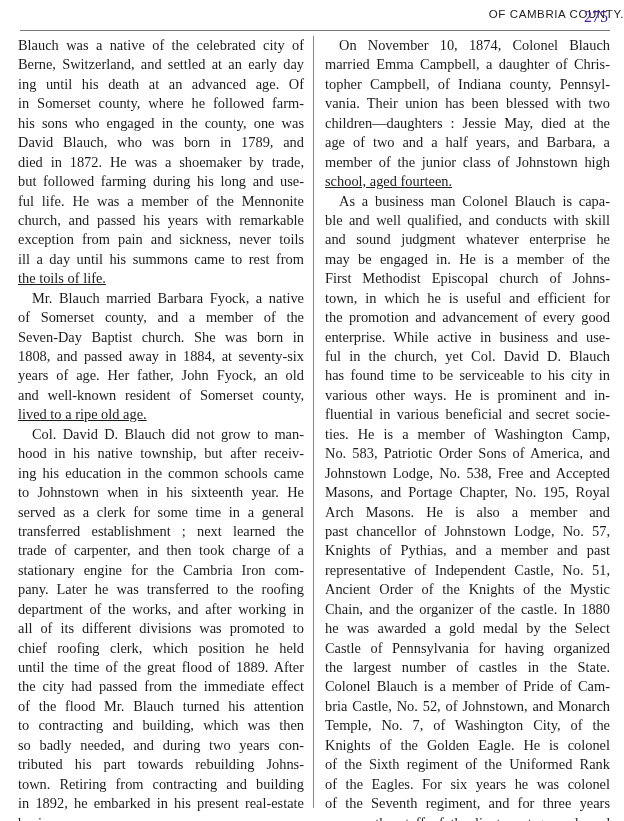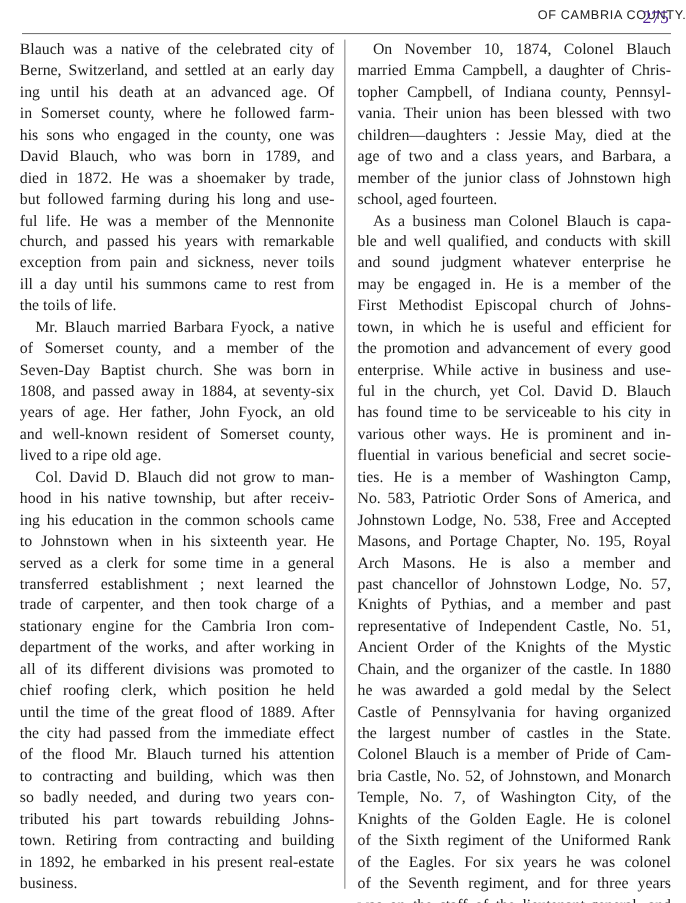--- a/index.html
+++ b/index.html
@@ -78,20 +78,21 @@
     .line {
       display: block;
       white-space: nowrap;
       text-align: justify;
       text-align-last: justify;
       height: 19.45px;
       overflow: visible;
     }
     .line.last {
       text-align-last: left;
+      text-decoration: underline;
     }
     .line.indent {
       padding-left: 14px;
     }
   </style>
 </head>
 <body>
 
 <div class="page">
   <div class="running-head">
@@ -123,40 +124,41 @@
       <span class="line">and well-known resident of Somerset county,</span>
       <span class="line last">lived to a ripe old age.</span>
       <span class="line indent">Col. David D. Blauch did not grow to man-</span>
       <span class="line">hood in his native township, but after receiv-</span>
       <span class="line">ing his education in the common schools came</span>
       <span class="line">to Johnstown when in his sixteenth year. He</span>
       <span class="line">served as a clerk for some time in a general</span>
       <span class="line">transferred establishment ; next learned the</span>
       <span class="line">trade of carpenter, and then took charge of a</span>
       <span class="line">stationary engine for the Cambria Iron com-</span>
+      <span class="line">pany. Later he was transferred to the roofing</span>
       <span class="line">department of the works, and after working in</span>
       <span class="line">all of its different divisions was promoted to</span>
       <span class="line">chief roofing clerk, which position he held</span>
       <span class="line">until the time of the great flood of 1889. After</span>
       <span class="line">the city had passed from the immediate effect</span>
       <span class="line">of the flood Mr. Blauch turned his attention</span>
       <span class="line">to contracting and building, which was then</span>
       <span class="line">so badly needed, and during two years con-</span>
       <span class="line">tributed his part towards rebuilding Johns-</span>
       <span class="line">town. Retiring from contracting and building</span>
       <span class="line">in 1892, he embarked in his present real-estate</span>
       <span class="line last">business.</span>
     </div>
   <div class="column col-right" id="col-right">
       <span class="line indent">On November 10, 1874, Colonel Blauch</span>
       <span class="line">married Emma Campbell, a daughter of Chris-</span>
       <span class="line">topher Campbell, of Indiana county, Pennsyl-</span>
       <span class="line">vania. Their union has been blessed with two</span>
       <span class="line">children—daughters : Jessie May, died at the</span>
-      <span class="line">age of two and a class years, and Barbara, a</span>
+      <span class="line">age of two and a half years, and Barbara, a</span>
       <span class="line">member of the junior class of Johnstown high</span>
       <span class="line last">school, aged fourteen.</span>
       <span class="line indent">As a business man Colonel Blauch is capa-</span>
       <span class="line">ble and well qualified, and conducts with skill</span>
       <span class="line">and sound judgment whatever enterprise he</span>
       <span class="line">may be engaged in. He is a member of the</span>
       <span class="line">First Methodist Episcopal church of Johns-</span>
       <span class="line">town, in which he is useful and efficient for</span>
       <span class="line">the promotion and advancement of every good</span>
       <span class="line">enterprise. While active in business and use-</span>

